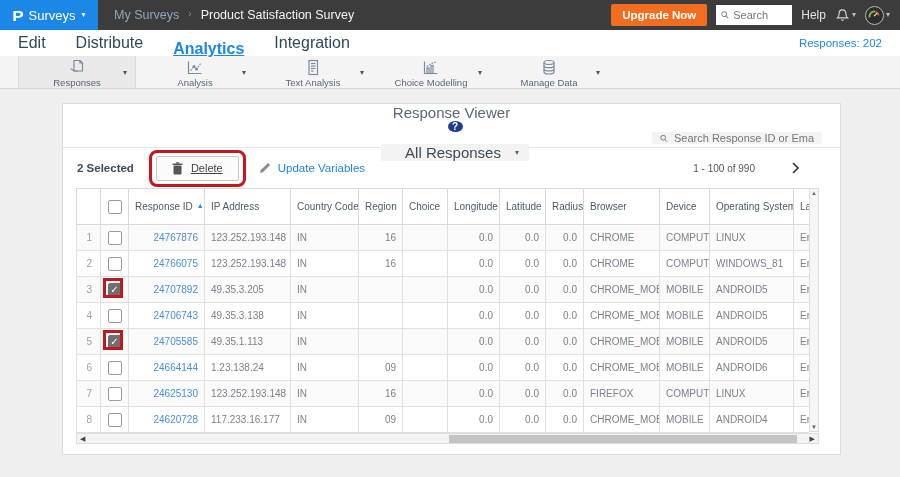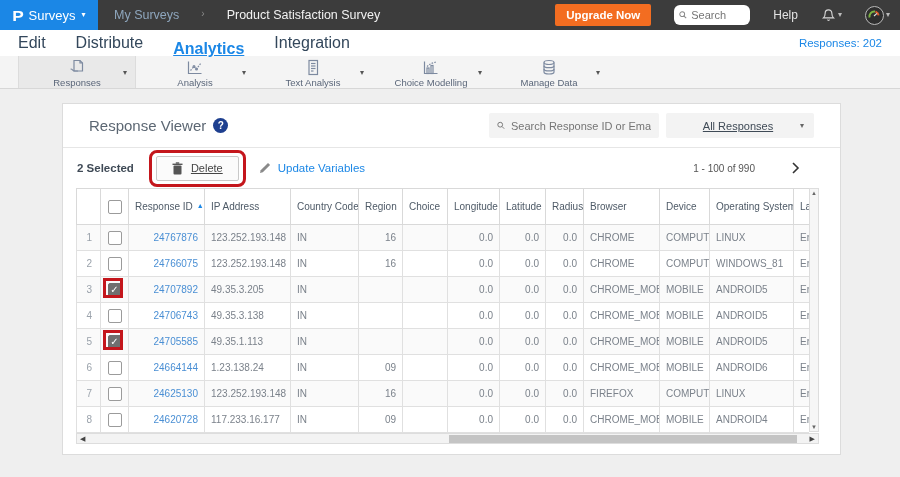--- a/index.html
+++ b/index.html
@@ -5,27 +5,27 @@
   * { margin:0; padding:0; box-sizing:border-box; }
   html,body { width:900px; height:477px; overflow:hidden; }
   body { font-family:"Liberation Sans", sans-serif; background:#efefef; position:relative; }
 
   
   .topbar { height:30px; background:#3c3c3c; display:flex; align-items:center; color:#fff; }
   .logo-area { width:98px; height:30px; background:#1b87e6; display:flex; align-items:center; justify-content:center; gap:6px; cursor:pointer; }
   .logo-glyph { font-weight:bold; font-size:15px; color:#fff; transform:scaleX(1.15); }
   .logo-label { font-size:13px; color:#fff; }
   .caret { font-size:8px; color:#fff; line-height:1; }
-  .crumbs { display:flex; align-items:flex-start; gap:22px; margin-left:16px; font-size:12.5px; }
+  .crumbs { display:flex; align-items:flex-start; gap:9px; margin-left:16px; font-size:12.5px; }
   .crumb-parent { color:#8ea6bd; cursor:pointer; }
   .crumb-sep { color:#8a8a8a; font-size:10px; }
   .crumb-current { color:#f2f2f2; }
-  .topbar-right { margin-left:auto; display:flex; align-items:center; gap:23px; padding-right:10px; }
+  .topbar-right { margin-left:auto; display:flex; align-items:center; gap:9px; padding-right:10px; }
   .upgrade-btn { background:#f36d21; color:#fff; font-size:11.5px; font-weight:bold; border:none; border-radius:2px; padding:5px 11px; cursor:pointer; }
-  .tsearch { background:#fff; border-radius:6px; height:20px; width:76px; display:flex; align-items:center; gap:4px; padding:0 5px; }
+  .tsearch { background:#fff; border-radius:0; height:20px; width:76px; display:flex; align-items:center; gap:4px; padding:0 5px; }
   .tsearch input { border:none; outline:none; width:54px; font-size:11px; color:#444; background:transparent; font-family:inherit; }
   .help-link { font-size:12px; color:#e3e3e3; cursor:pointer; }
   .icon-btn { display:flex; align-items:center; gap:2px; cursor:pointer; }
   .avatar { width:19px; height:19px; border-radius:50%; border:1.5px solid #b8b8b8; background:#2e2e2e; position:relative; overflow:hidden; }
 
   
   .navrow { height:26px; background:#ffffff; display:flex; align-items:center; padding:0 18px; gap:30px; }
   .nav-tab { font-size:16px; color:#33475b; cursor:pointer; }
   .nav-tab.active { color:#1b87e6; font-weight:bold; text-decoration:underline;margin-top:12px; }
   .responses-count { margin-left:auto; font-size:11.5px; color:#1b87e6; }
@@ -34,27 +34,27 @@
   .toolbar { height:33px; background:#f4f4f4; border-bottom:1px solid #d7d7d7; display:flex; padding-left:18px; }
   .titem { width:118px; display:flex; flex-direction:column; align-items:center; justify-content:center; position:relative; cursor:pointer; padding-top:2px; }
   .titem.active { background:#e9e9e9; border-left:1px solid #dcdcdc; border-right:1px solid #dcdcdc; }
   .titem .tlabel { font-size:9.5px; color:#5a6679; margin-top:1px; }
   .titem svg { stroke:#7d8aa0; fill:none; stroke-width:1.2; }
   .tcaret { position:absolute; right:8px; top:12px; font-size:8px; color:#555; }
 
   
   .content { position:relative; height:388px; background:#efefef; }
   .card { position:absolute; left:62px; top:14px; width:779px; height:352px; background:#fff; border:1px solid #dcdcdc; }
-  .card-head { height:44px; display:flex; align-items:center; padding:0 26px; border-bottom:1px solid #e6e6e6; }
+  .card-head { height:44px; display:flex; align-items:center; padding:0 18px; border-bottom:1px solid #e6e6e6;flex-direction:column; }
   .panel-title { font-size:15px; color:#5c6773; }
   .qmark { width:15px; height:15px; border-radius:50%; background:#1e3f8f; color:#fff; font-size:10px; font-weight:bold; display:flex; align-items:center; justify-content:center; margin-left:7px; cursor:pointer; }
   .psearch { margin-left:auto; width:170px; height:25px; background:#f3f3f3; display:flex; align-items:center; gap:6px; padding:0 8px; border-radius:2px; }
   .psearch input { border:none; outline:none; background:transparent; font-size:11px; color:#444; width:140px; font-family:inherit; }
   .filter { width:148px; height:25px; background:#f3f3f3; display:flex; align-items:center; margin-left:7px; padding:0 10px; border-radius:2px; cursor:pointer; }
-  .filter-label { font-size:11px; color:#3f4a56; margin:0 auto;text-decoration:underline; }
+  .filter-label { font-size:15px; color:#3f4a56; margin:0 auto; }
   .filter .caret { color:#666; }
 
   .action-row { height:40px; display:flex; align-items:center; padding:0 14px; }
   .selected-label { font-size:11.5px; font-weight:bold; color:#3f4a56; }
   .delete-wrap { position:relative; margin-left:22px; }
   .delete-btn { display:flex; align-items:center; gap:8px; background:#fbfbfb; border:1px solid #c9c9c9; border-radius:2px; padding:5px 15px; cursor:pointer; }
   .delete-btn span { font-size:11px; color:#444;text-decoration:underline; }
   .red-frame { position:absolute; left:-7px; right:-7px; top:-6px; bottom:-6px; border:3px solid #c4161c; border-radius:8px; pointer-events:none; }
   .update-vars { display:flex; align-items:center; gap:7px; margin-left:20px; cursor:pointer; }
   .update-vars span { font-size:11.5px; color:#1b87e6; }

